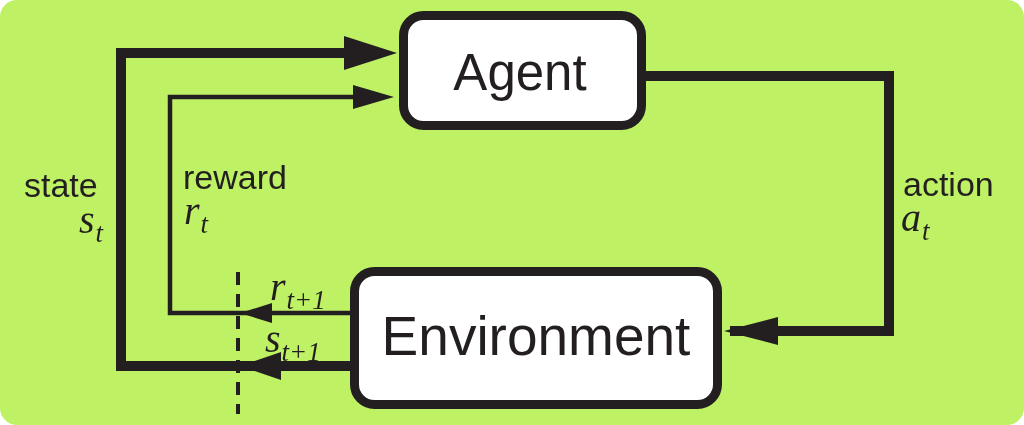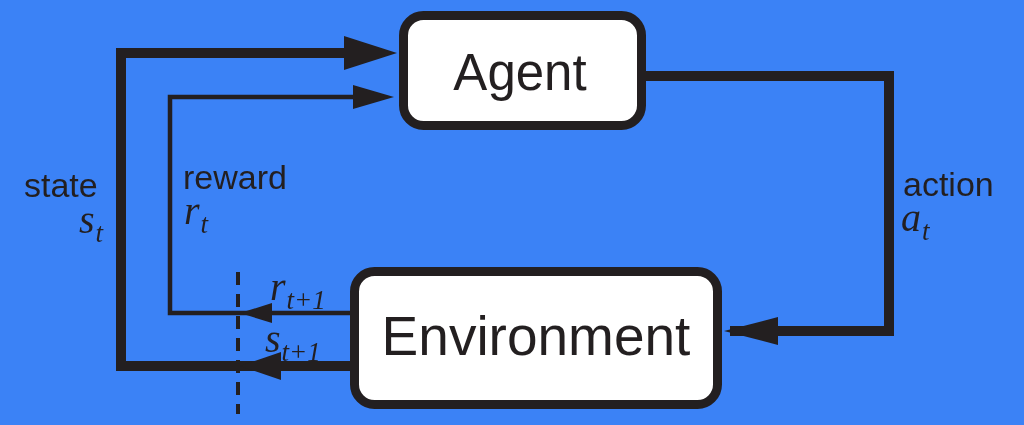--- a/index.html
+++ b/index.html
@@ -4,23 +4,24 @@
 <style>
   html, body {
     margin: 0;
     padding: 0;
     background: #ffffff;
   }
   .canvas {
     position: relative;
     width: 1024px;
     height: 425px;
-    background: #3b82f6;
+    background: #bef264;
     overflow: hidden;
     font-family: "Liberation Sans", sans-serif;
+    border-radius: 17px;
   }
   svg { display: block; }
 
   .ink-stroke { stroke: #231f20; fill: none; }
   .ink-fill   { fill: #231f20; stroke: none; }
 
   .node-box {
     fill: #ffffff;
     stroke: #231f20;
     stroke-width: 9;

